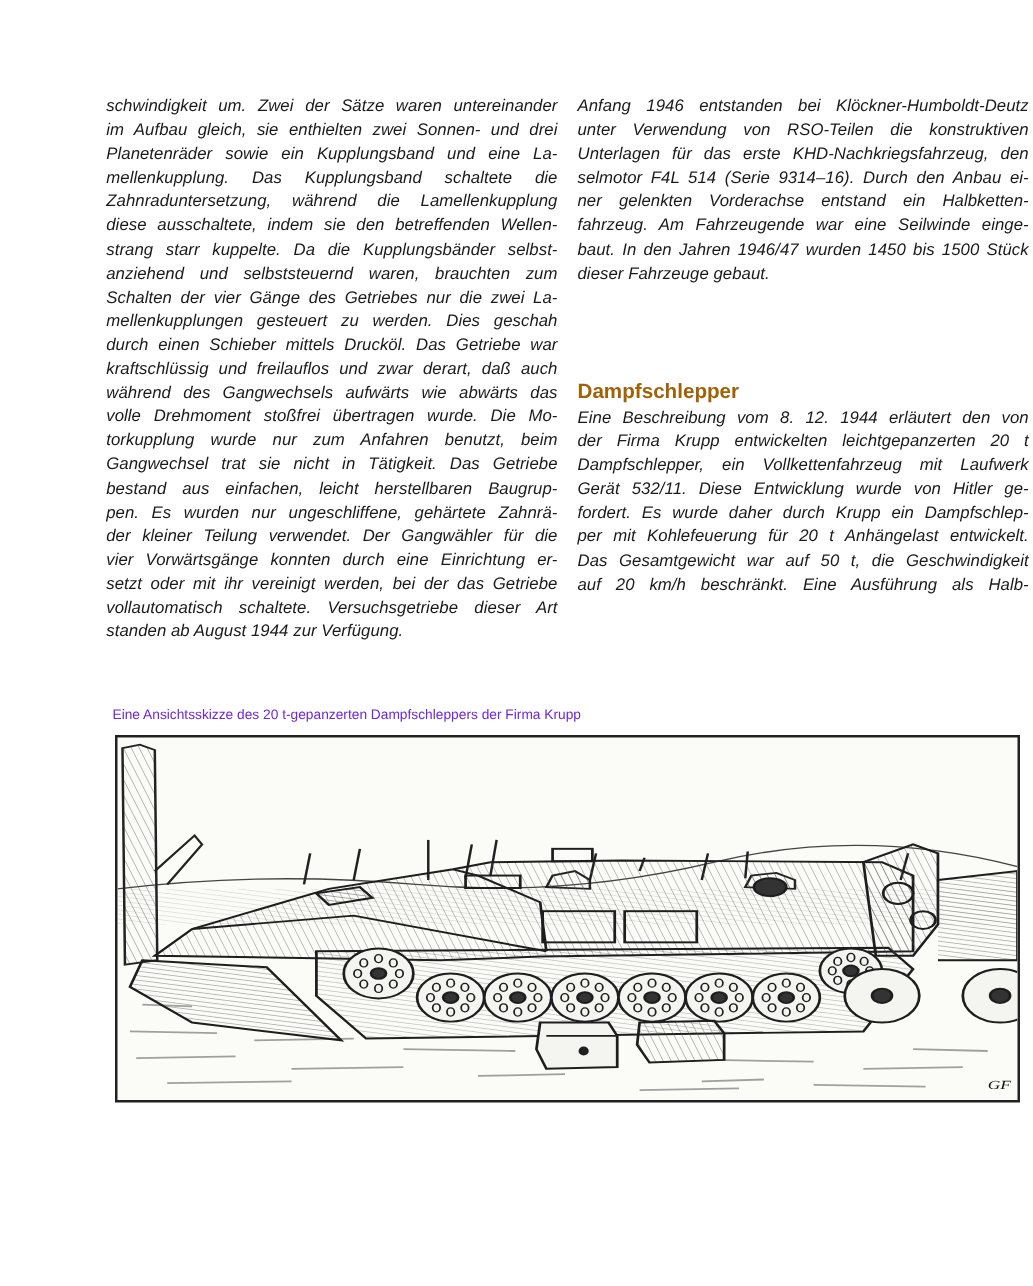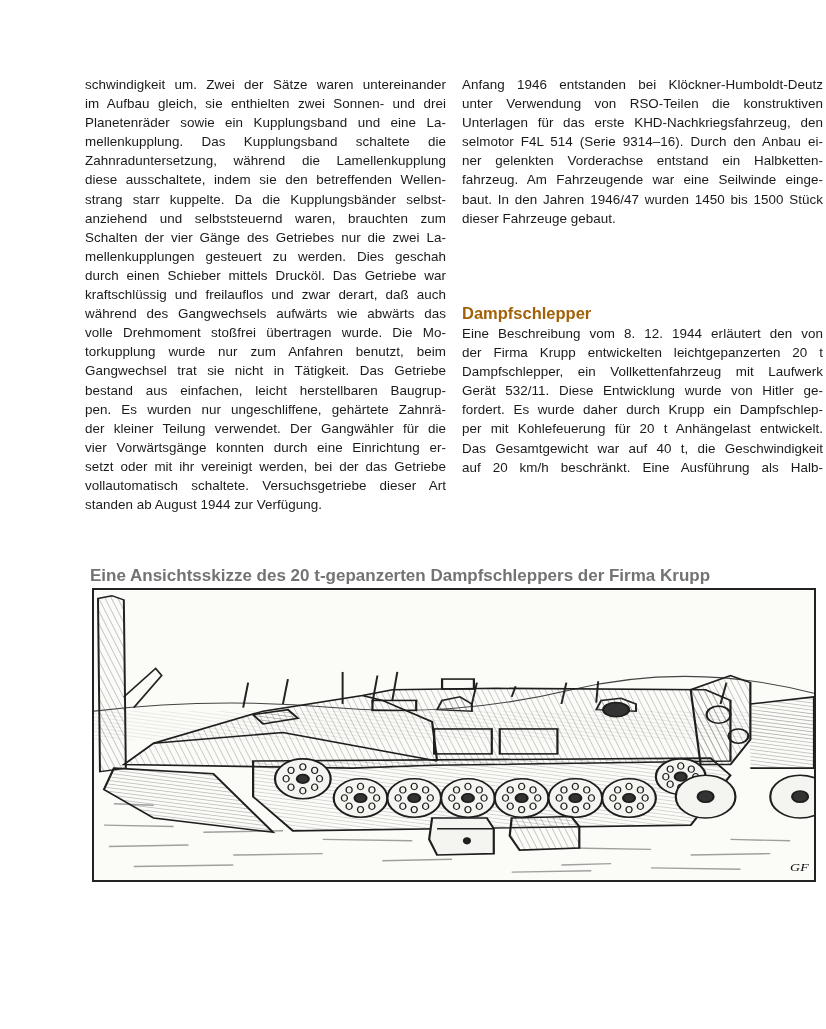--- a/index.html
+++ b/index.html
@@ -5,34 +5,34 @@
   html, body { margin: 0; padding: 0; }
   body {
     width: 826px; height: 1029px; background: #ffffff;
     position: relative; overflow: hidden;
     font-family: "Liberation Sans", "DejaVu Sans", sans-serif;
     color: #1a1a1a;
   }
   .col {
     position: absolute; top: 75px; width: 361px;
     font-size: 13.4px; line-height: 19.1px;
-    text-align: justify; letter-spacing: 0.05px;
+    text-align: justify; letter-spacing: 0.05px; font-style: italic;
   }
   .col .line { display: block; height: 19.1px; white-space: nowrap; text-align-last: justify; }
   .col .line.last { text-align-last: left; }
   #col-left { left: 85px; }
   #col-right { left: 462px; }
   .heading {
     position: absolute; left: 462px; top: 304px;
     font-size: 16.5px; font-weight: bold; color: #a16207;
   }
   #col-right-2 { top: 324px; }
   .caption {
     position: absolute; left: 90px; top: 566px;
-    font-size: 17px; font-weight: bold; color: #737373; white-space: nowrap;
+    font-size: 11px; font-weight: normal; color: #6d28d9; white-space: nowrap;
   }
   .figure {
     position: absolute; left: 92px; top: 588px; width: 724px; height: 294px;
     border: 2px solid #222; box-sizing: border-box; background: #fbfbf8;
     overflow: hidden;
   }
   .figure svg { display: block; width: 100%; height: 100%; }
 </style>
 </head>
 <body>
@@ -76,21 +76,21 @@
 
 <div class="heading">Dampfschlepper</div>
 
 <div id="col-right-2" class="col" style="left:462px;">
     <span class="line">Eine Beschreibung vom 8. 12. 1944 erläutert den von</span>
     <span class="line">der Firma Krupp entwickelten leichtgepanzerten 20 t</span>
     <span class="line">Dampfschlepper, ein Vollkettenfahrzeug mit Laufwerk</span>
     <span class="line">Gerät 532/11. Diese Entwicklung wurde von Hitler ge-</span>
     <span class="line">fordert. Es wurde daher durch Krupp ein Dampfschlep-</span>
     <span class="line">per mit Kohlefeuerung für 20 t Anhängelast entwickelt.</span>
-    <span class="line">Das Gesamtgewicht war auf 40 t, die Geschwindigkeit</span>
+    <span class="line">Das Gesamtgewicht war auf 50 t, die Geschwindigkeit</span>
     <span class="line">auf 20 km/h beschränkt. Eine Ausführung als Halb-</span>
   </div>
 
 <div class="caption">Eine Ansichtsskizze des 20 t-gepanzerten Dampfschleppers der Firma Krupp</div>
 
 <div class="figure">
   <svg viewBox="0 0 724 407" preserveAspectRatio="none">
     <defs>
       <pattern id="hatch" width="6" height="6" patternUnits="userSpaceOnUse" patternTransform="rotate(-20)">
         <line x1="0" y1="0" x2="0" y2="6" stroke="#555" stroke-width="1.2" opacity="0.55"></line>

